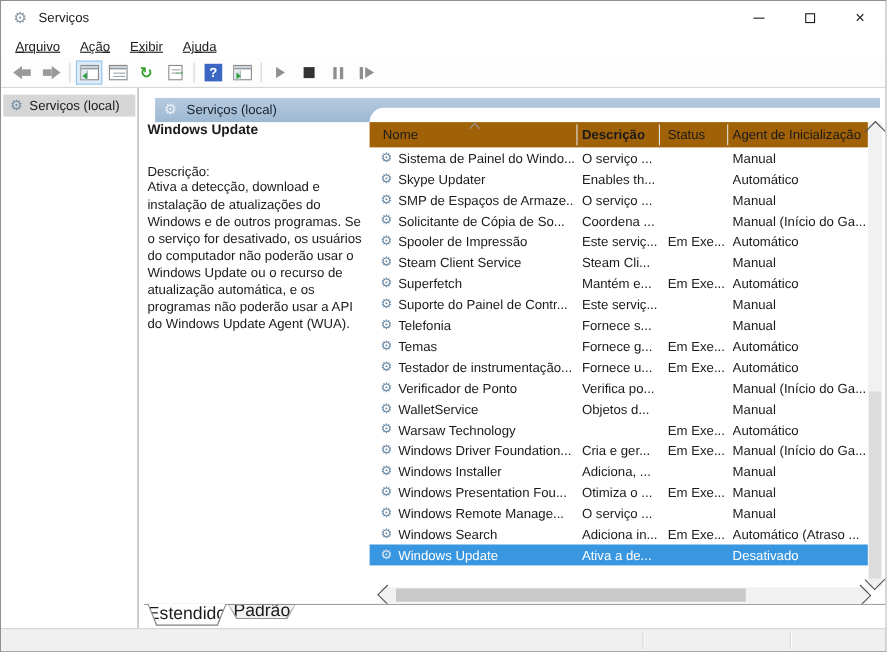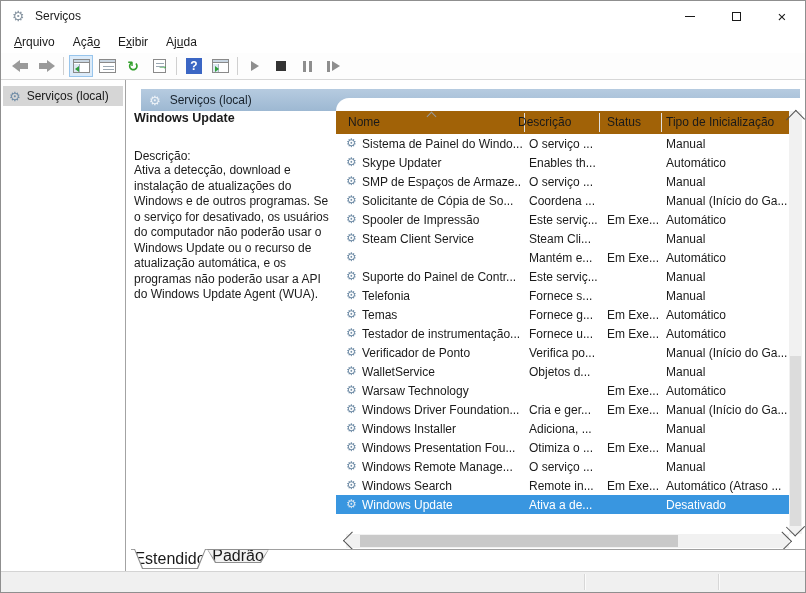--- a/index.html
+++ b/index.html
@@ -12,21 +12,21 @@
   .titlebar .app-icon { position:absolute; left:11px; top:7px; font-size:14px; color:#8a97a3; }
   .titlebar .title { position:absolute; left:34px; top:8px; font-size:12px; }
   .win-btn { position:absolute; top:0; width:46px; height:30px; display:flex; align-items:center; justify-content:center; }
   .btn-min { right:92px; } .btn-max { right:46px; } .btn-close { right:0; }
   .glyph-min { width:10px; height:0; border-top:1px solid #1a1a1a; }
   .glyph-max { width:9px; height:9px; border:1px solid #1a1a1a; }
   .glyph-close { font-size:15px; line-height:1; color:#1a1a1a; }
 
   
   .menubar { position:absolute; left:0; top:30px; width:100%; height:22px; background:#fff; display:flex; align-items:center; padding-left:4px; }
-  .menu-item { padding:2px 9px; cursor:default; }
+  .menu-item { padding:2px 9px; cursor:default;text-decoration:underline; }
   .menu-item u { text-decoration:underline; }
 
   
   .toolbar { position:absolute; left:0; top:52px; width:100%; height:27px; background:#fdfdfd; border-bottom:1px solid #d7d7d7; display:flex; align-items:center; padding-left:6px; }
   .tbtn { width:24px; height:22px; display:flex; align-items:center; justify-content:center; margin:0 1px; border:1px solid transparent; }
   .tbtn.selected { background:#dcebf9; border:1px solid #98c5ec; }
   .tsep { width:1px; height:18px; background:#d0d0d0; margin:0 4px; }
   
   .navarr { position:relative; width:17px; height:12px; }
   .navarr .head { position:absolute; left:0; top:0; width:0; height:0; border-top:6px solid transparent; border-bottom:6px solid transparent; border-right:8px solid #9a9a9a; }
@@ -64,21 +64,21 @@
 
   .desc-pane { position:absolute; left:3px; top:31px; width:202px; }
   .desc-pane .svc { font-weight:bold; font-size:12.5px; }
   .desc-pane .lbl { margin-top:24px; }
   .desc-pane .txt { margin-top:0; line-height:15.5px; width:202px; }
 
   
   .list-card { position:absolute; left:205px; top:18px; width:466px; height:450px; background:#fff; border-top-left-radius:13px; }
   .lheader { position:absolute; left:0; top:13px; width:453px; height:23px; background:#a16207; }
   .lheader .h { position:absolute; top:4px; font-size:12px; color:#1a1a1a; white-space:nowrap; }
-  .h-nome { left:12px; } .h-desc { left:182px; } .h-status { left:271px; } .h-tipo { left:330px; }
+  .h-nome { left:12px; } .h-desc { left:193px;font-weight:bold; } .h-status { left:271px; } .h-tipo { left:330px; }
   .hsep { position:absolute; top:2px; width:1px; height:19px; background:#e0e0e0; }
   .hs1 { left:188px; } .hs2 { left:263px; } .hs3 { left:325px; }
   .sort-chev { position:absolute; left:92px; top:2px; width:7px; height:7px; border-left:1px solid #9a9a9a; border-top:1px solid #9a9a9a; transform:rotate(45deg); }
 
   .rows { position:absolute; left:0; top:36px; width:453px; }
   .trow { position:relative; height:19px; display:flex; align-items:center; white-space:nowrap; }
   .trow .cgear { position:absolute; left:10px; top:2px; font-size:12px; color:#6f8ca6; }
   .trow .c-name { position:absolute; left:26px; width:160px; overflow:hidden; }
   .trow .c-desc { position:absolute; left:193px; width:74px; overflow:hidden; }
   .trow .c-status { position:absolute; left:271px; width:52px; overflow:hidden; }
@@ -235,21 +235,21 @@
 
     <div class="list-card">
       <div class="lheader">
         <span class="sort-chev"></span>
         <span class="h h-nome">Nome</span>
         <span class="hsep hs1"></span>
         <span class="h h-desc">Descrição</span>
         <span class="hsep hs2"></span>
         <span class="h h-status">Status</span>
         <span class="hsep hs3"></span>
-        <span class="h h-tipo">Tipo de Inicialização</span>
+        <span class="h h-tipo">Agent de Inicialização</span>
       </div>
 
       <div class="rows" id="rows">
         <div class="trow">
           <span class="cgear">⚙</span>
           <span class="c-name">Sistema de Painel do Windo...</span>
           <span class="c-desc">O serviço ...</span>
           <span class="c-status"></span>
           <span class="c-startup">Manual</span>
         </div>
@@ -289,20 +289,21 @@
         <div class="trow">
           <span class="cgear">⚙</span>
           <span class="c-name">Steam Client Service</span>
           <span class="c-desc">Steam Cli...</span>
           <span class="c-status"></span>
           <span class="c-startup">Manual</span>
         </div>
 
         <div class="trow">
           <span class="cgear">⚙</span>
+          <span class="c-name">Superfetch</span>
           <span class="c-desc">Mantém e...</span>
           <span class="c-status">Em Exe...</span>
           <span class="c-startup">Automático</span>
         </div>
 
         <div class="trow">
           <span class="cgear">⚙</span>
           <span class="c-name">Suporte do Painel de Contr...</span>
           <span class="c-desc">Este serviç...</span>
           <span class="c-status"></span>
@@ -385,21 +386,21 @@
           <span class="cgear">⚙</span>
           <span class="c-name">Windows Remote Manage...</span>
           <span class="c-desc">O serviço ...</span>
           <span class="c-status"></span>
           <span class="c-startup">Manual</span>
         </div>
 
         <div class="trow">
           <span class="cgear">⚙</span>
           <span class="c-name">Windows Search</span>
-          <span class="c-desc">Remote in...</span>
+          <span class="c-desc">Adiciona in...</span>
           <span class="c-status">Em Exe...</span>
           <span class="c-startup">Automático (Atraso ...</span>
         </div>
 
         <div class="trow selected">
           <span class="cgear">⚙</span>
           <span class="c-name">Windows Update</span>
           <span class="c-desc">Ativa a de...</span>
           <span class="c-status"></span>
           <span class="c-startup">Desativado</span>

